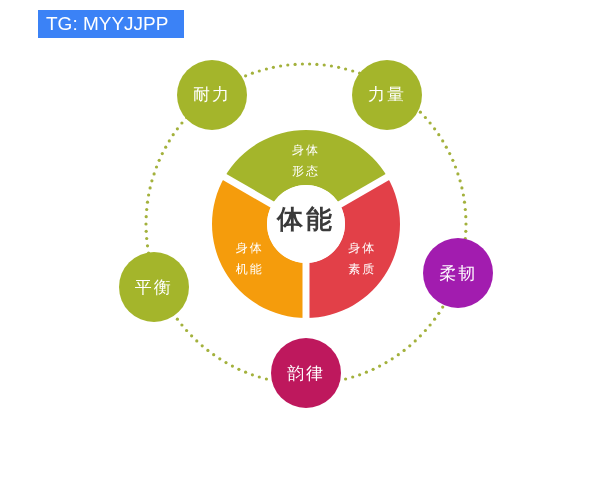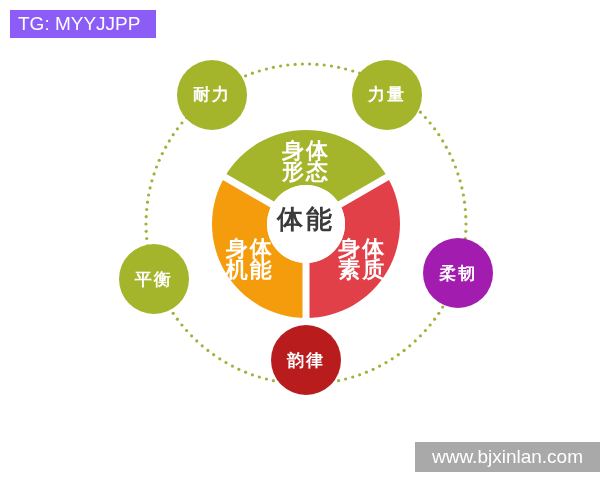--- a/index.html
+++ b/index.html
@@ -21,39 +21,39 @@
   }
   .badge-bottom{
     left:415px;top:442px;width:185px;height:30px;
     justify-content:center;
   }
   #diagram-svg{position:absolute;left:0;top:0;}
   .sat{
     position:absolute;width:70px;height:70px;border-radius:50%;
     transform:translate(-50%,-50%);
     display:flex;align-items:center;justify-content:center;
-    color:#ffffff;font-weight:bold;font-size:17px;letter-spacing:2px;
+    color:#ffffff;font-weight:normal;font-size:17px;letter-spacing:2px;
   }
   .seg-label{
     position:absolute;transform:translate(-50%,-50%);
-    text-align:center;color:#ffffff;font-weight:bold;
-    font-size:22px;line-height:21px;letter-spacing:2px;
+    text-align:center;color:#ffffff;font-weight:normal;
+    font-size:12px;line-height:21px;letter-spacing:2px;
     white-space:nowrap;
   }
   .center-label{
     position:absolute;transform:translate(-50%,-50%);
     font-size:26px;font-weight:bold;letter-spacing:3px;
     white-space:nowrap;
   }
 </style>
 </head>
 <body>
 
 <div class="canvas">
-  <div class="badge badge-top" style="background: #8b5cf6; color: rgb(255, 255, 255);">TG: MYYJJPP</div>
+  <div class="badge badge-top" style="background: #3b82f6; color: rgb(255, 255, 255); margin-left: 28px;">TG: MYYJJPP</div>
 
   <svg id="diagram-svg" width="600" height="480">
       <g>
         <circle cx="466.0" cy="224.0" r="1.6" fill="#a3b13c"></circle>
         <circle cx="465.8" cy="216.7" r="1.6" fill="#a3b13c"></circle>
         <circle cx="465.3" cy="209.5" r="1.6" fill="#a3b13c"></circle>
         <circle cx="464.5" cy="202.2" r="1.6" fill="#a3b13c"></circle>
         <circle cx="463.4" cy="195.0" r="1.6" fill="#a3b13c"></circle>
         <circle cx="461.9" cy="187.9" r="1.6" fill="#a3b13c"></circle>
         <circle cx="460.1" cy="180.8" r="1.6" fill="#a3b13c"></circle>
@@ -211,25 +211,24 @@
         <div>身体</div>
         <div>素质</div>
       </div>
       <div class="center-label" style="left: 306px; top: 219px; color: rgb(58, 58, 58);">体能</div>
       <div class="sat" style="left: 387px; top: 94.5573px; background: rgb(164, 181, 43);">
         <span>力量</span>
       </div>
       <div class="sat" style="left: 211.954px; top: 94.5573px; background: rgb(164, 181, 43);">
         <span>耐力</span>
       </div>
-      <div class="sat" style="left: 153.831px; top: 279px; background: rgb(164, 181, 43);">
+      <div class="sat" style="left: 153.831px; top: 287px; background: rgb(164, 181, 43);">
         <span>平衡</span>
       </div>
-      <div class="sat" style="left: 306px; top: 360px; background: #b91c1c;">
+      <div class="sat" style="left: 306px; top: 373px; background: #be185d;">
         <span>韵律</span>
       </div>
       <div class="sat" style="left: 458.169px; top: 273.443px; background: #a21caf;">
         <span>柔韧</span>
       </div>
     </div>
 
-  <div class="badge badge-bottom" style="background: rgb(169, 169, 169); color: rgb(255, 255, 255);">www.bjxinlan.com</div>
 </div>
 
 </body></html>

